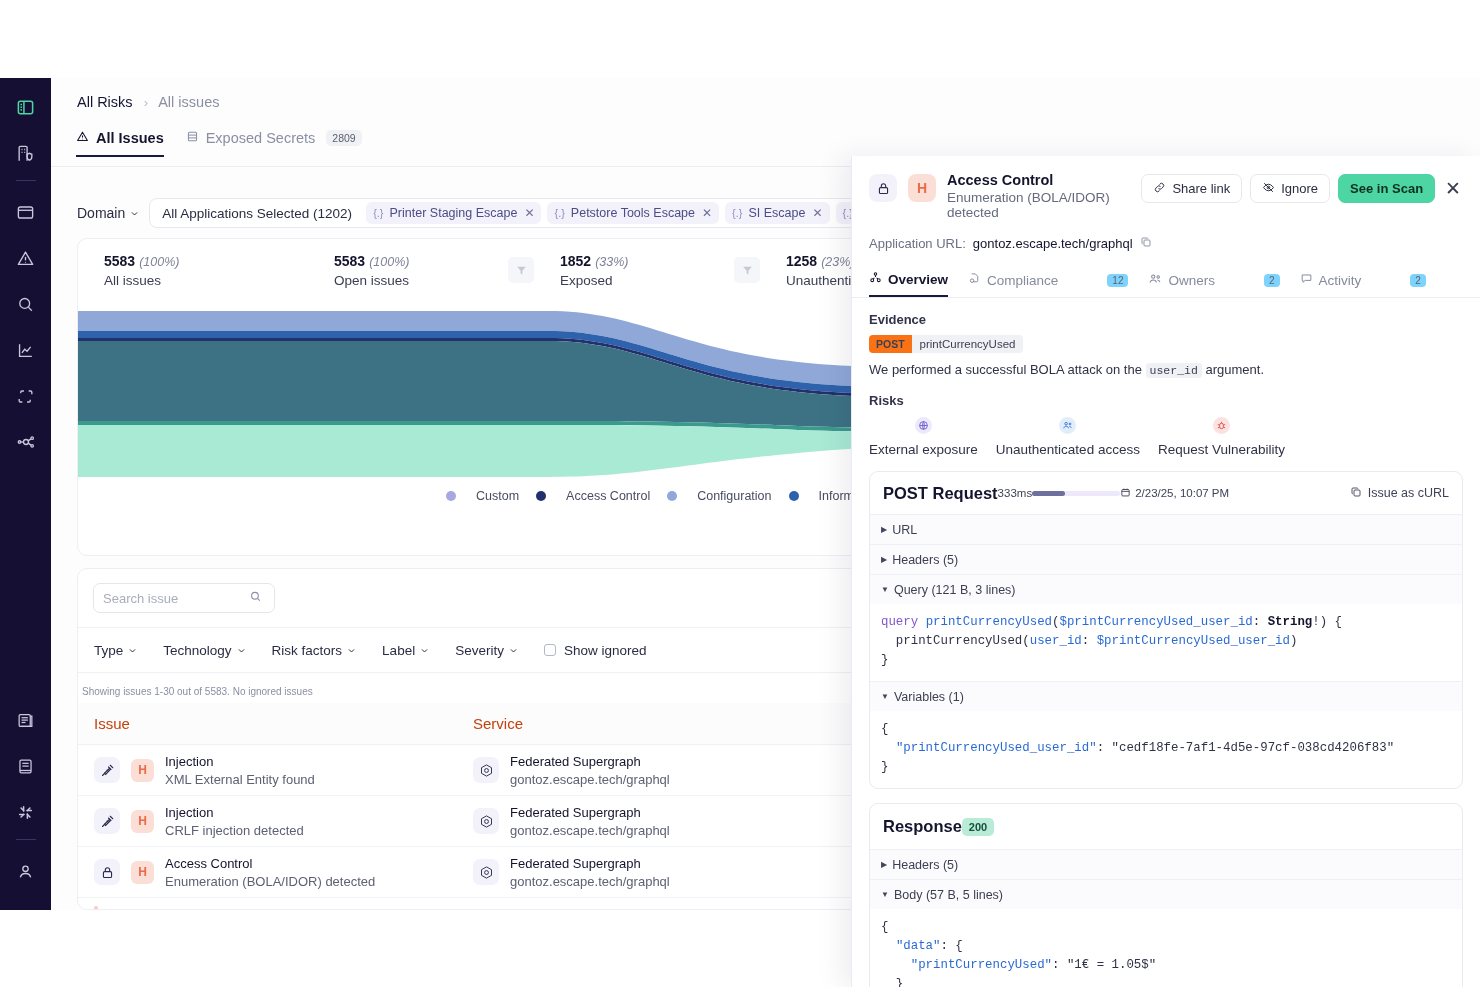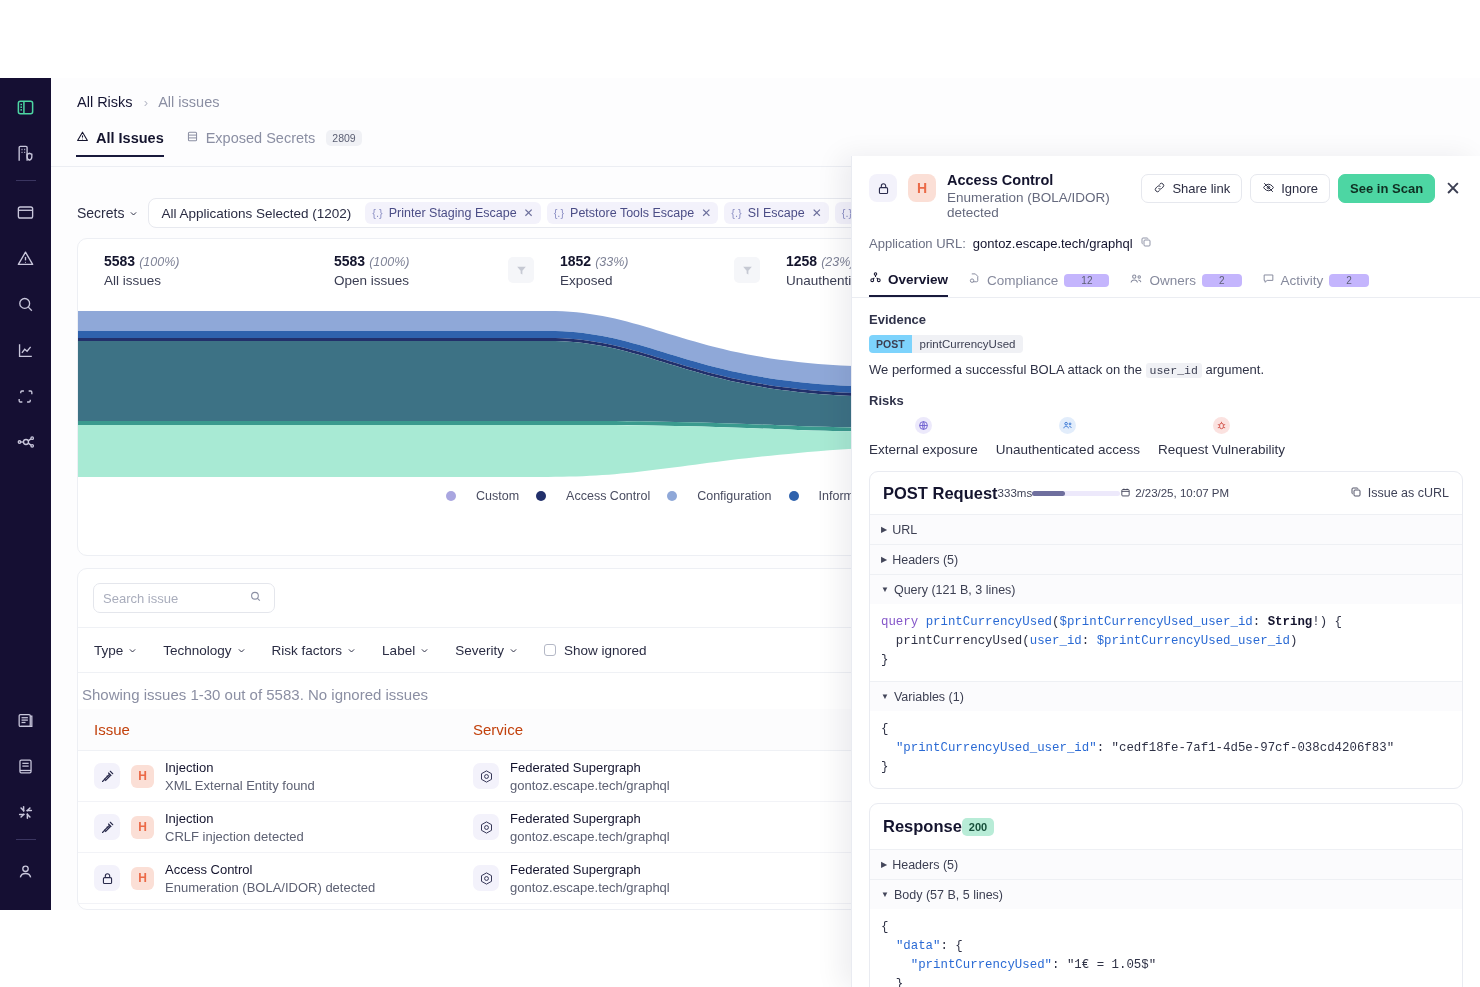--- a/index.html
+++ b/index.html
@@ -91,33 +91,33 @@
     font-family:"Liberation Sans", sans-serif; background:transparent;
   }
   .searchbox input::placeholder { color:#a9adbc;}
   .filters {
     height:46px; border-top:1px solid #eff1f5; border-bottom:1px solid #eff1f5;
     display:flex; align-items:center; gap:26px; padding-left:16px; font-size:13.5px; color:#2a2c43;
   }
   .fil { display:flex; align-items:center; gap:5px; cursor:pointer;}
   .chk { width:12px; height:12px; border:1.4px solid #b4b8c6; border-radius:3px;}
 
-  .showing { font-size:15px; color:#8b8fa3; padding:13px 0 0 5px;}
+  .showing { font-size:10px; color:#8b8fa3; padding:13px 0 0 5px;}
 
   .tbl { margin-top:6px; }
   .thead { height:42px; display:flex; align-items:center; border-bottom:1px solid #eff1f5; background:#fcfcfd;}
   .th { font-size:15px; color:#c2410c;}
   .tr { height:51px; display:flex; align-items:center; border-bottom:1px solid #f2f3f7;}
   .sqico { width:26px; height:26px; border-radius:7px; background:#f3f2fb; display:flex; align-items:center; justify-content:center; }
   .sev { width:23px; height:23px; border-radius:6px; background:#fbdfd6; color:#eb6a48; font-size:12px; font-weight:700; display:flex; align-items:center; justify-content:center;}
   .t1 { font-size:13px; color:#14142e;}
   .t2 { font-size:13px; color:#5d6173; margin-top:3px;}
   .evrow { height:44px; display:flex; align-items:center; padding-left:16px; }
   .evbar { width:4px; height:28px; background:#f8cdbe; border-radius:2px; margin-right:13px;}
-  .mbadge { background:#7dd3fc; color:#3c3f52; font-size:10.5px; font-weight:700; border-radius:4px 0 0 4px; padding:3px 7px; font-family:"Liberation Sans",sans-serif;}
+  .mbadge { background:#f97316; color:#3c3f52; font-size:10.5px; font-weight:700; border-radius:4px 0 0 4px; padding:3px 7px; font-family:"Liberation Sans",sans-serif;}
   .opbadge { background:#f0f1f5; color:#3c3f52; font-size:11.5px; border-radius:0 4px 4px 0; padding:3px 8px;}
   .code-inline { background:#f0f1f5; color:#3c3f52; font-family:"Liberation Mono", monospace; font-size:11.5px; padding:1px 4px; border-radius:3px;}
 
   
   .drawer {
     position:absolute; left:851px; top:78px; width:629px; height:832px;
     background:#fff; border-left:1px solid #e9ebf1;
     box-shadow:-10px 0 26px rgba(20,20,46,.07);
     overflow:hidden;
   }
@@ -130,21 +130,21 @@
   .dh-tt .b { font-size:13.5px; color:#666a7e; margin-top:2px;}
   .dh-btns { display:flex; align-items:center; gap:8px; margin-top:2px;}
   .btn { display:flex; align-items:center; gap:6px; height:29px; padding:0 11px; border:1px solid #e6e8ee; border-radius:7px; background:#fff; font-size:13px; color:#2b2d42; cursor:pointer; white-space:nowrap;}
   .btn.green { background:#4dd6a3; border-color:#4dd6a3; color:#0f2f22; font-weight:600;}
   .xbtn { font-size:19px; color:#3b3e52; cursor:pointer; padding:0 2px; line-height:1;}
   .appurl { margin-top:16px; font-size:13px; color:#6c7084; display:flex; align-items:center; gap:7px;}
   .appurl b { color:#14142e; font-weight:400;}
   .dtabs { display:flex; align-items:center; gap:20px; margin-top:20px; }
   .dtab { display:flex; align-items:center; gap:6px; font-size:13.5px; color:#868a9d; padding-bottom:8px; cursor:pointer;}
   .dtab.active { color:#14142e; font-weight:700; border-bottom:2.5px solid #191a3c;}
-  .dtab .cnt { background:#c4b5fd; color:#5b5f73; border-radius:4px; font-size:10px; padding:1px 17px;}
+  .dtab .cnt { background:#7dd3fc; color:#5b5f73; border-radius:4px; font-size:10px; padding:1px 5px;margin-left:43px;}
   .dh-rule { height:1px; background:#ebedf2; }
 
   .dbody { padding: 14px 17px 0 17px; }
   .sec-h { font-size:13px; color:#30334a; font-weight:600; }
   .ev-badges { display:flex; align-items:center; margin-top:8px;}
   .ev-desc { font-size:13px; color:#2f3246; margin-top:9px;}
   .risks { display:flex; align-items:center; gap:18px; margin-top:9px; }
   .risk { display:flex; align-items:center; gap:8px; font-size:13.5px; color:#2f3246;flex-direction:column;}
   .rico { width:17px; height:17px; border-radius:50%; display:flex; align-items:center; justify-content:center;}
 
@@ -308,21 +308,21 @@
           </svg>
         </span>
         <span>Exposed Secrets</span>
         <span class="cnt">2809</span>
       </div>
     </div>
     <div class="rule"></div>
 
     <div class="domrow">
       <div class="domlabel">
-        <span>Secrets</span>
+        <span>Domain</span>
         <svg width="9" height="9" viewBox="0 0 24 24" fill="none" stroke="#2a2c43" stroke-width="2.6">
             <polyline points="5,9 12,16 19,9"></polyline>
           </svg>
       </div>
       <div class="chipbox">
         <span class="allsel">All Applications Selected (1202)</span>
         <span class="chip">
           <span class="br">{.}</span>
           <span>Printer Staging Escape</span>
           <span class="x">✕</span>

